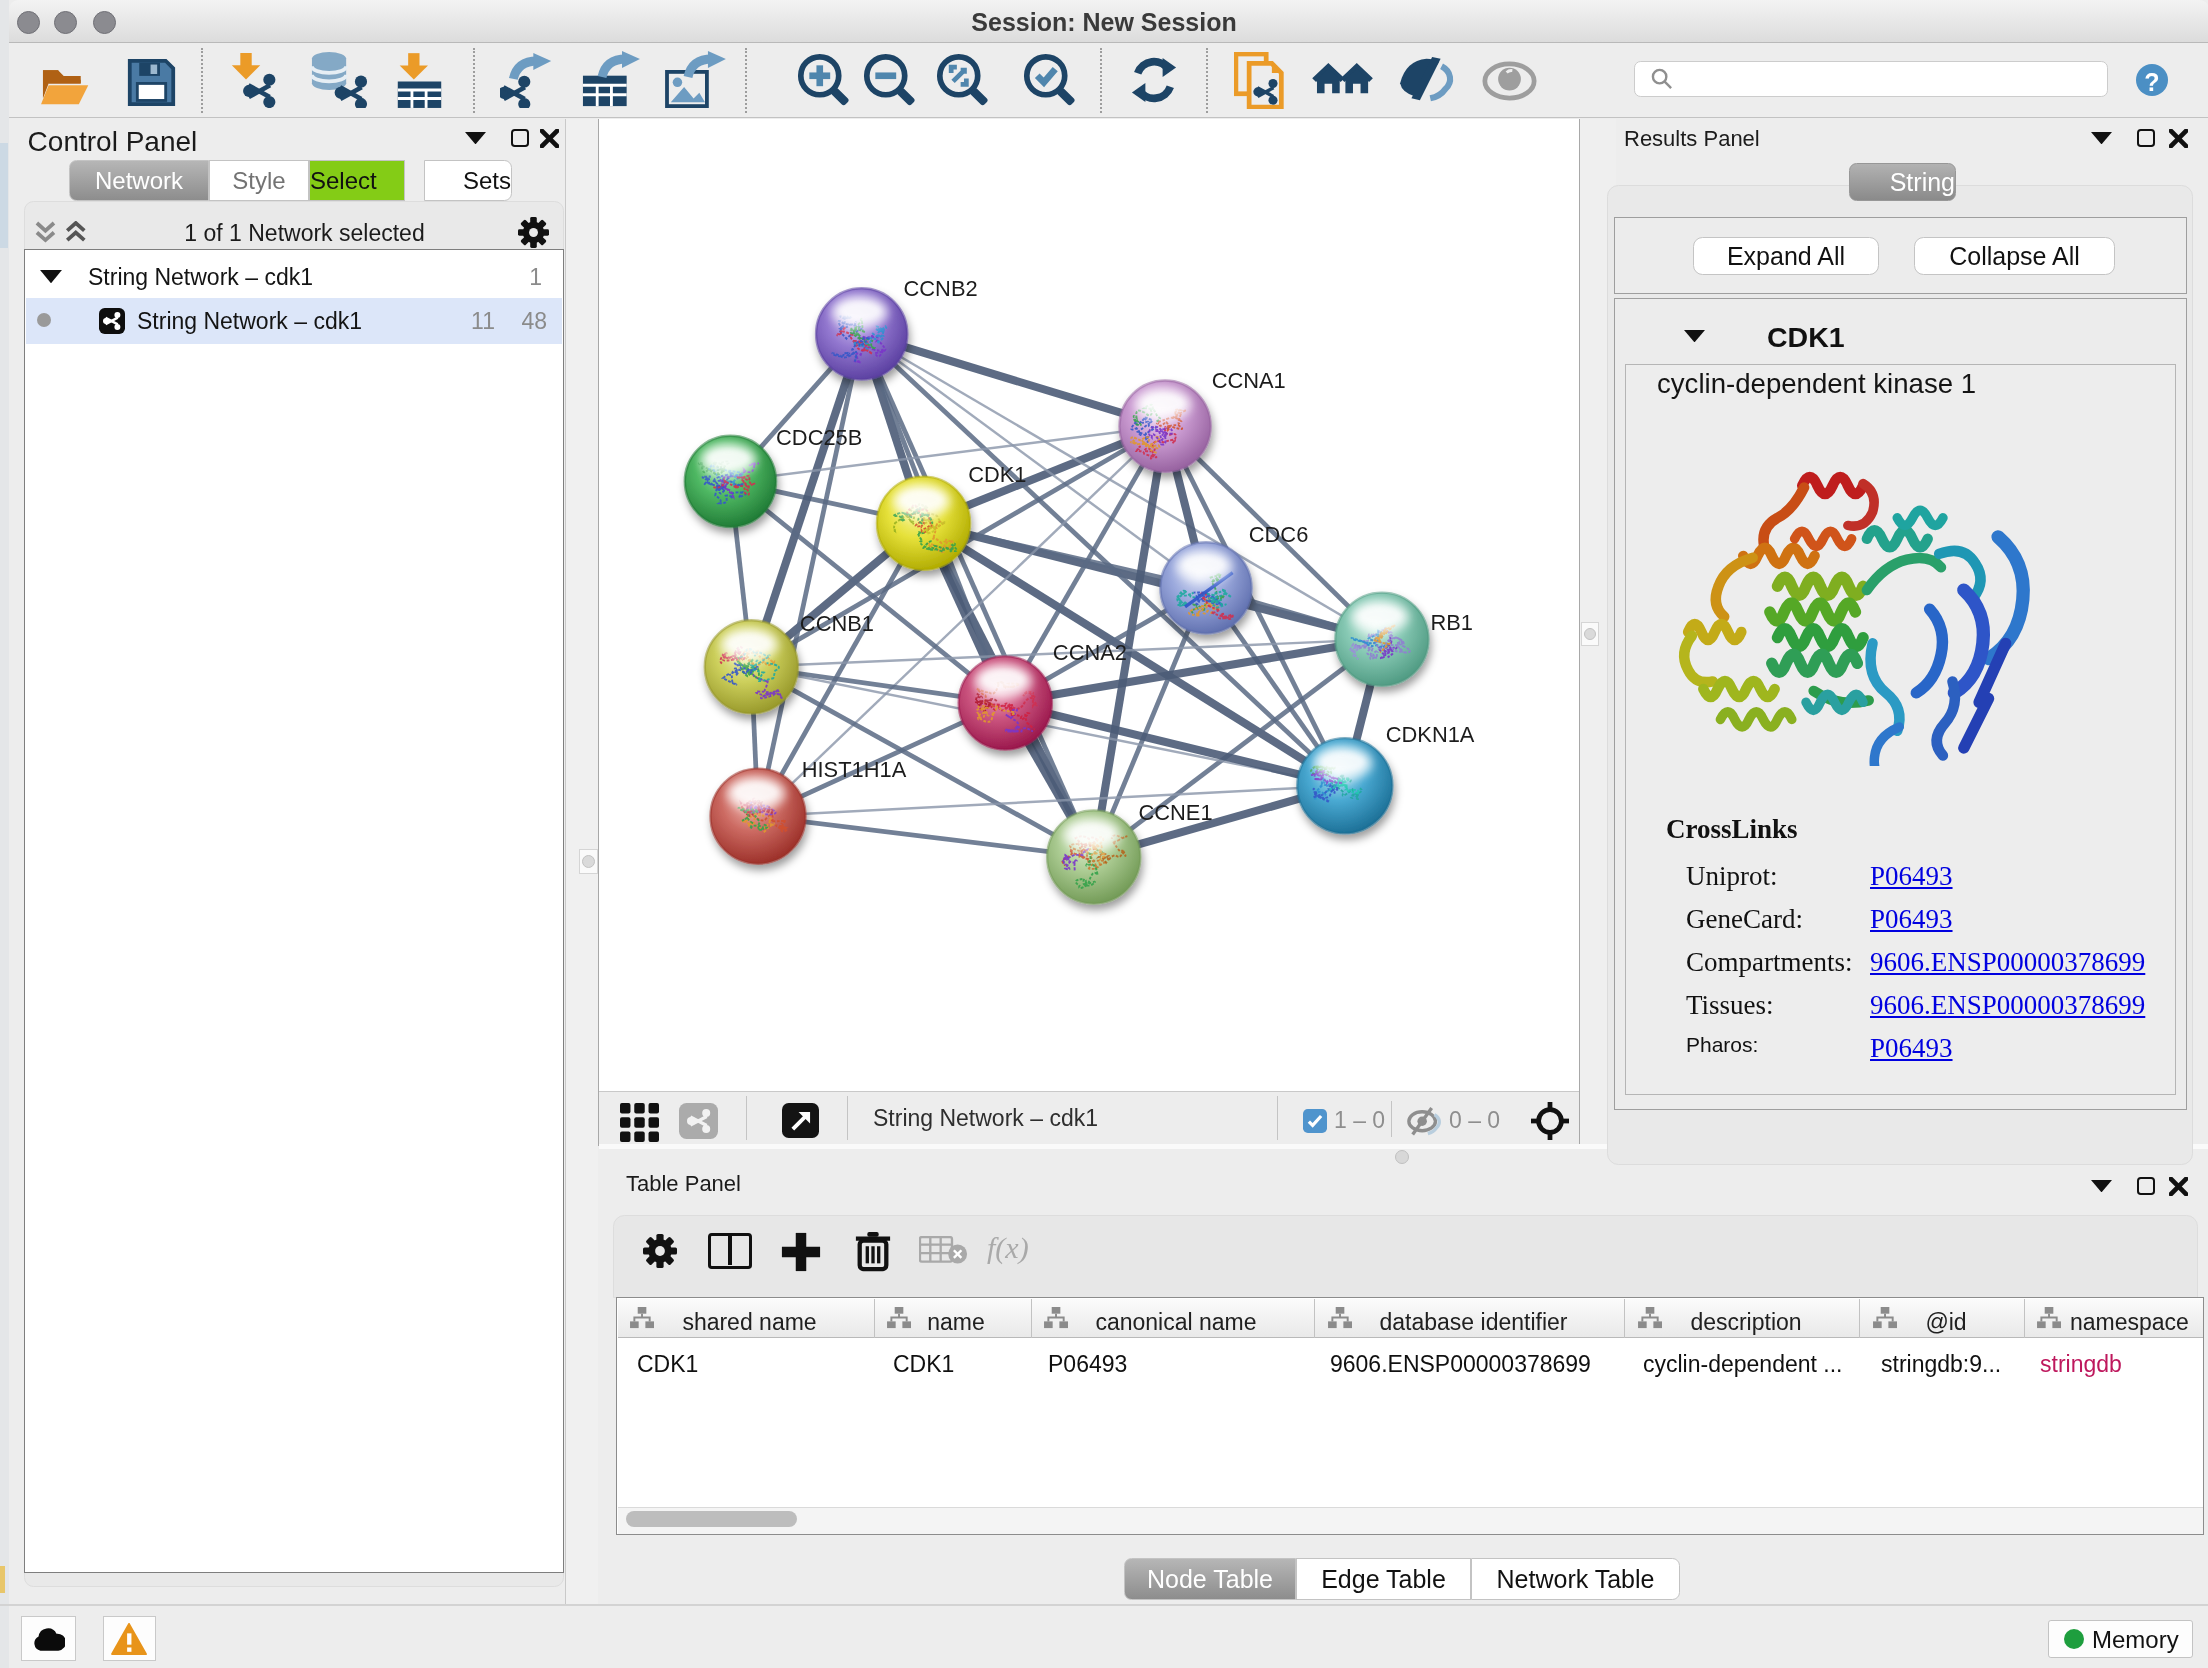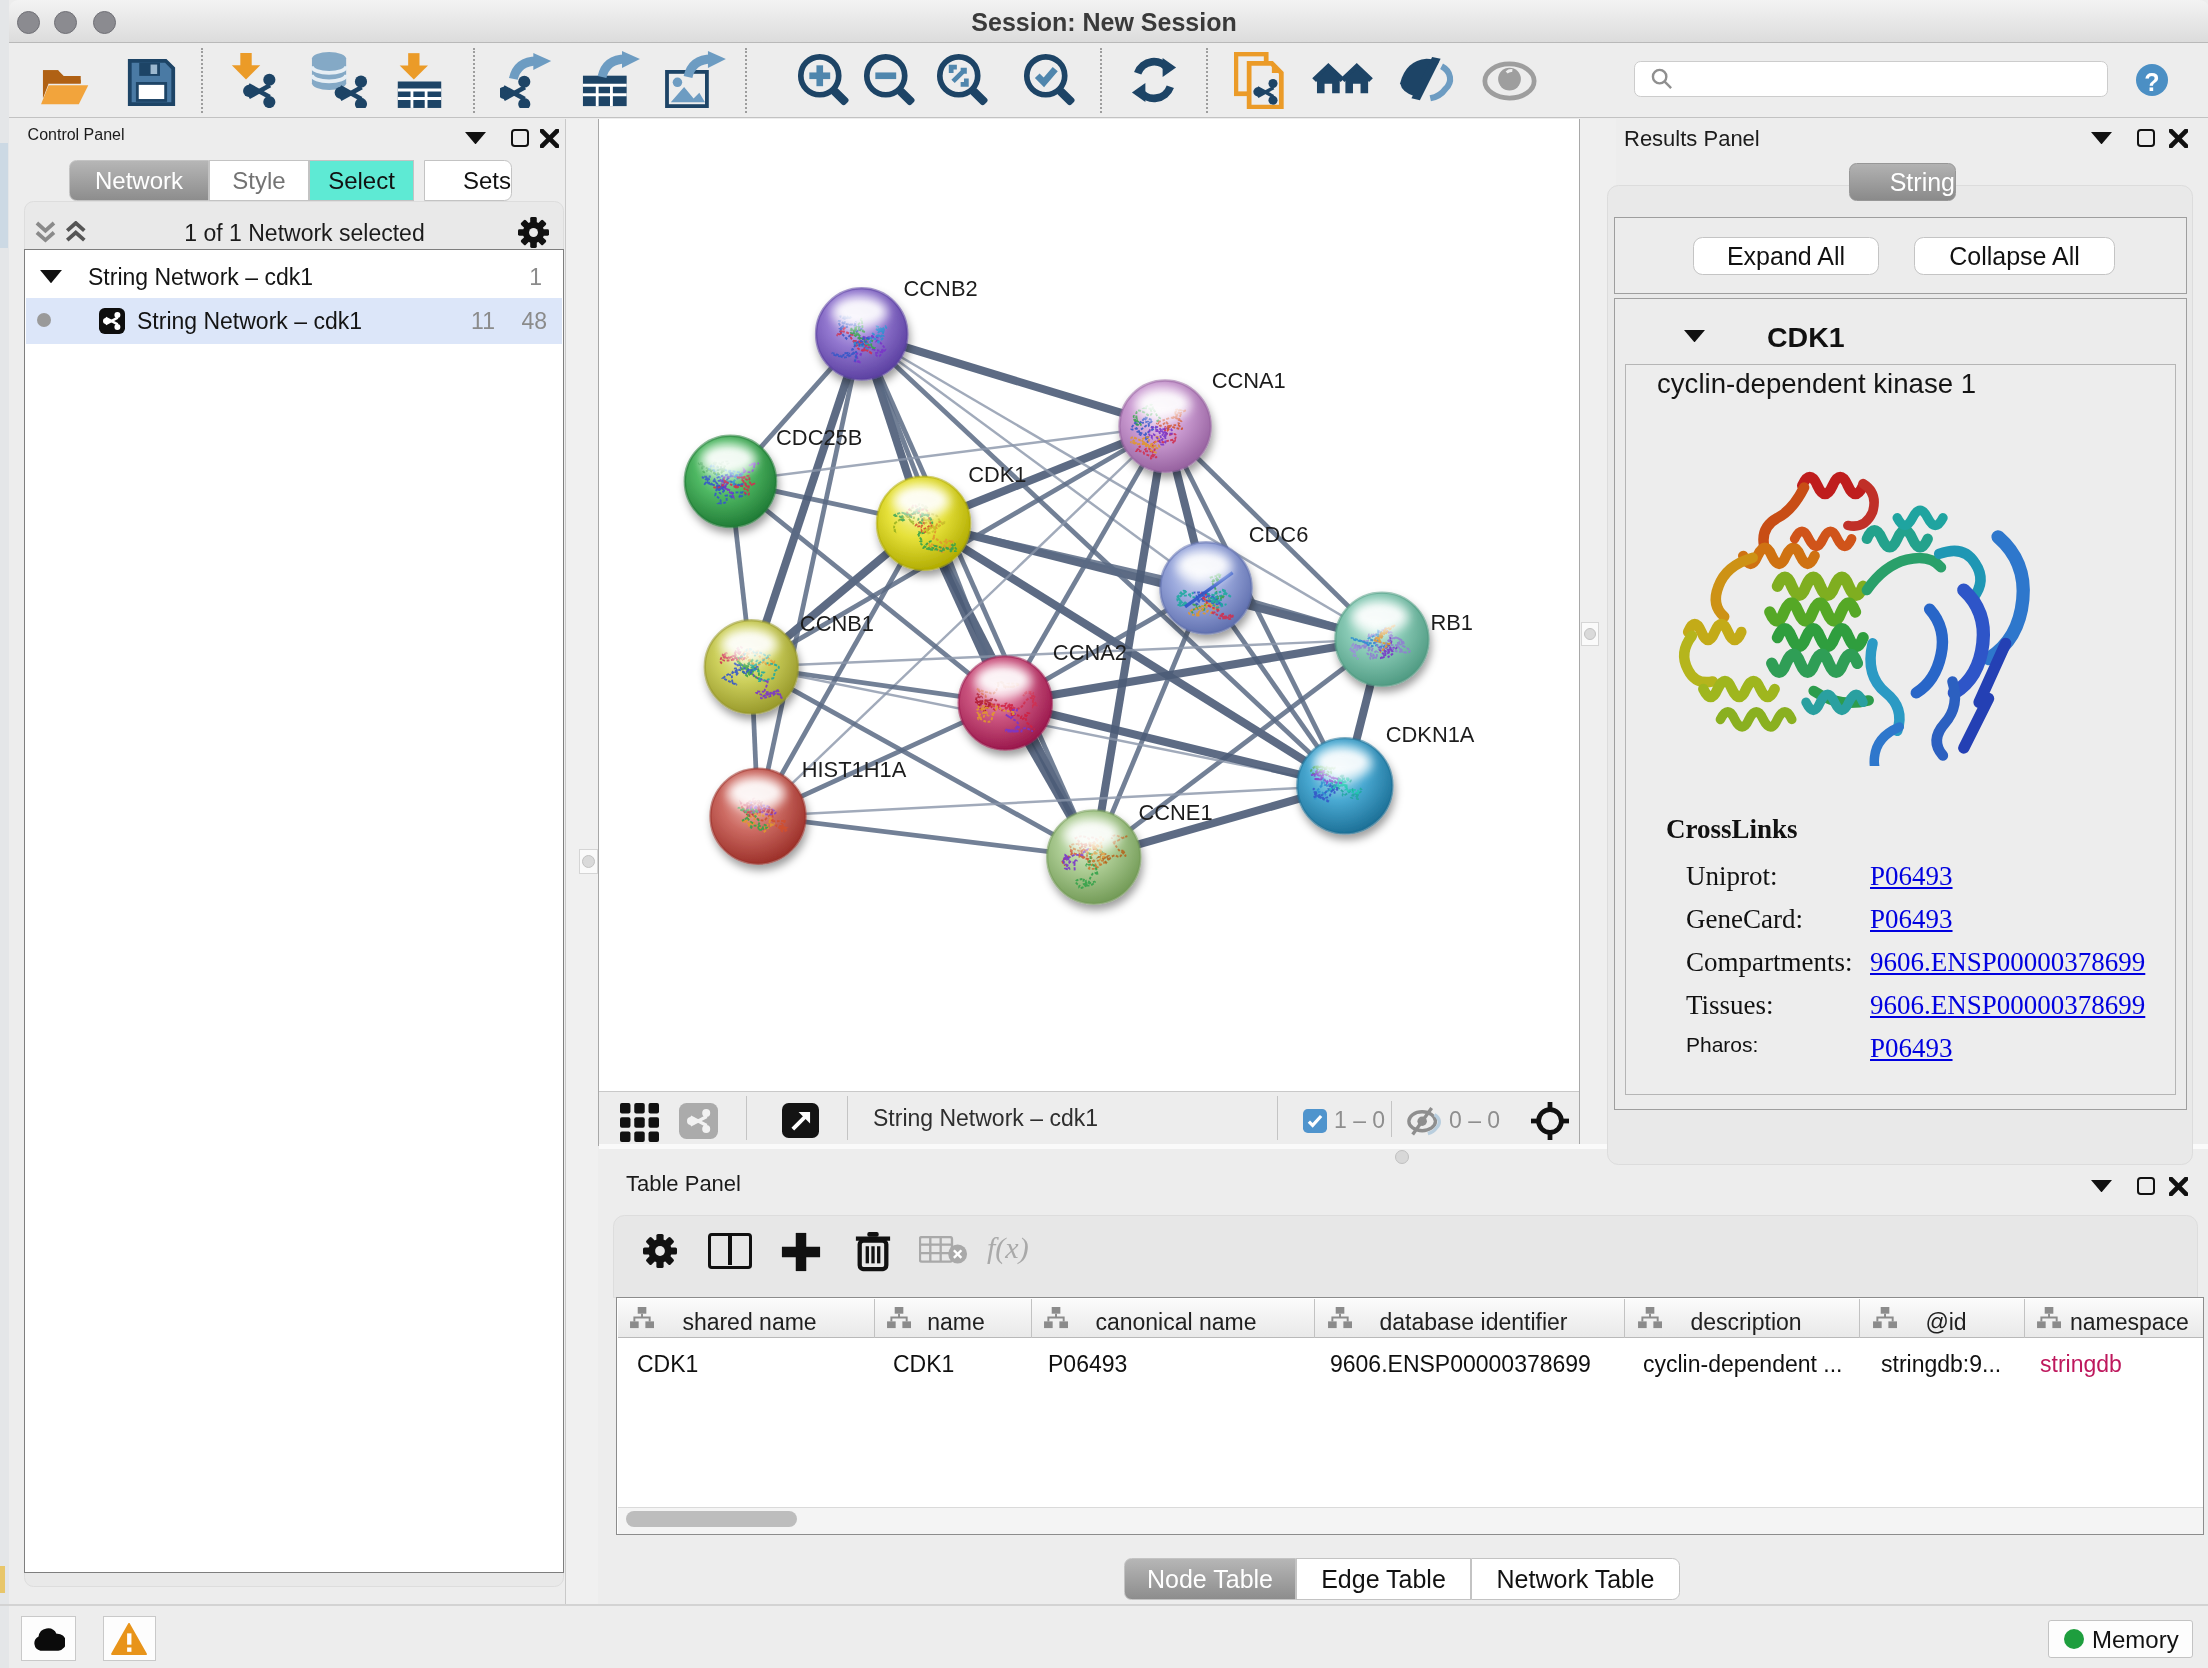--- a/index.html
+++ b/index.html
@@ -191,34 +191,34 @@
 </svg>
 <svg class="abs" style="left:1482px;top:61px" width="55" height="40" viewBox="0 0 58 42">
 <ellipse cx="29" cy="21" rx="26" ry="18" fill="none" stroke="#9e9e9e" stroke-width="5"></ellipse>
 <circle cx="29" cy="19" r="12" fill="#9e9e9e"></circle>
 <path d="M26 12 a7 7 0 0 1 6 -2" stroke="#ededed" stroke-width="3" fill="none"></path>
 </svg>
 <svg class="abs" style="left:1651px;top:68px" width="23" height="23" viewBox="0 0 24 24">
     <circle cx="9" cy="9" r="7" fill="none" stroke="#8f8f8f" stroke-width="2.5"></circle>
     <line x1="14" y1="14" x2="21" y2="21" stroke="#8f8f8f" stroke-width="2.5"></line>
   </svg>
-<div class="txt" style="left:27.6px;top:126px;font-size:16px;color:#1b1b1b">Control Panel</div>
+<div class="txt" style="left:27.6px;top:126px;font-size:28px;color:#1b1b1b">Control Panel</div>
 <svg class="abs" style="left:465px;top:132px" width="21" height="12.4" viewBox="0 0 22 13">
     <path d="M0 0 L22 0 L11 13 Z" fill="#111"></path>
   </svg>
 <div class="abs" style="left:511px;top:129px;width:18px;height:18px;border:2.9px solid #111;border-radius:3.8px"></div>
 <svg class="abs" style="left:540px;top:129px" width="19" height="19" viewBox="0 0 20 20">
 <g stroke="#111" stroke-width="5" stroke-linecap="round">
       <line x1="2" y1="2" x2="18" y2="18"></line>
       <line x1="18" y1="2" x2="2" y2="18"></line>
     </g>
   </svg>
 <div class="abs" style="left:69px;top:160px;width:140px;height:41px;background:linear-gradient(#b6b6b6,#8d8d8d);color:#fff;border-radius:7.6px 0px 0px 7.6px;border:1px solid #c3c3c3;font-size:24px;line-height:39px;text-align:center">Network</div>
 <div class="abs" style="left:209px;top:160px;width:100px;height:41px;background:#fff;color:#737373;border-radius:0px 0px 0px 0px;border:1px solid #c3c3c3;font-size:24px;line-height:39px;text-align:center">Style</div>
-<div class="abs" style="left:309px;top:160px;width:105px;height:41px;background:#5eead4;color:#111;border-radius:0px 0px 0px 0px;border:1px solid #c3c3c3;font-size:24px;line-height:39px;text-align:center">Select</div>
+<div class="abs" style="left:309px;top:160px;width:96px;height:41px;background:#84cc16;color:#111;border-radius:0px 0px 0px 0px;border:1px solid #c3c3c3;font-size:24px;line-height:39px;">Select</div>
 <div class="abs" style="left:424px;top:160px;width:88px;height:41px;background:#fff;color:#111;border-radius:0px 7.6px 7.6px 0px;border:1px solid #c3c3c3;font-size:24px;line-height:39px;text-align:right">Sets</div>
 <div class="abs" style="left:24px;top:201px;width:540px;height:1386px;background:#e9e9e9;border-radius:9.5px;border:1px solid #dddddd"></div>
 <svg class="abs" style="left:35px;top:221px" width="55" height="23" viewBox="0 0 58 24">
 <g fill="none" stroke="#8a8a8a" stroke-width="4">
       <path d="M2 2 L11 10 L20 2"></path>
       <path d="M2 12 L11 20 L20 12"></path>
     </g>
 <g fill="none" stroke="#555" stroke-width="4">
       <path d="M34 10 L43 2 L52 10"></path>
       <path d="M34 20 L43 12 L52 20"></path>

